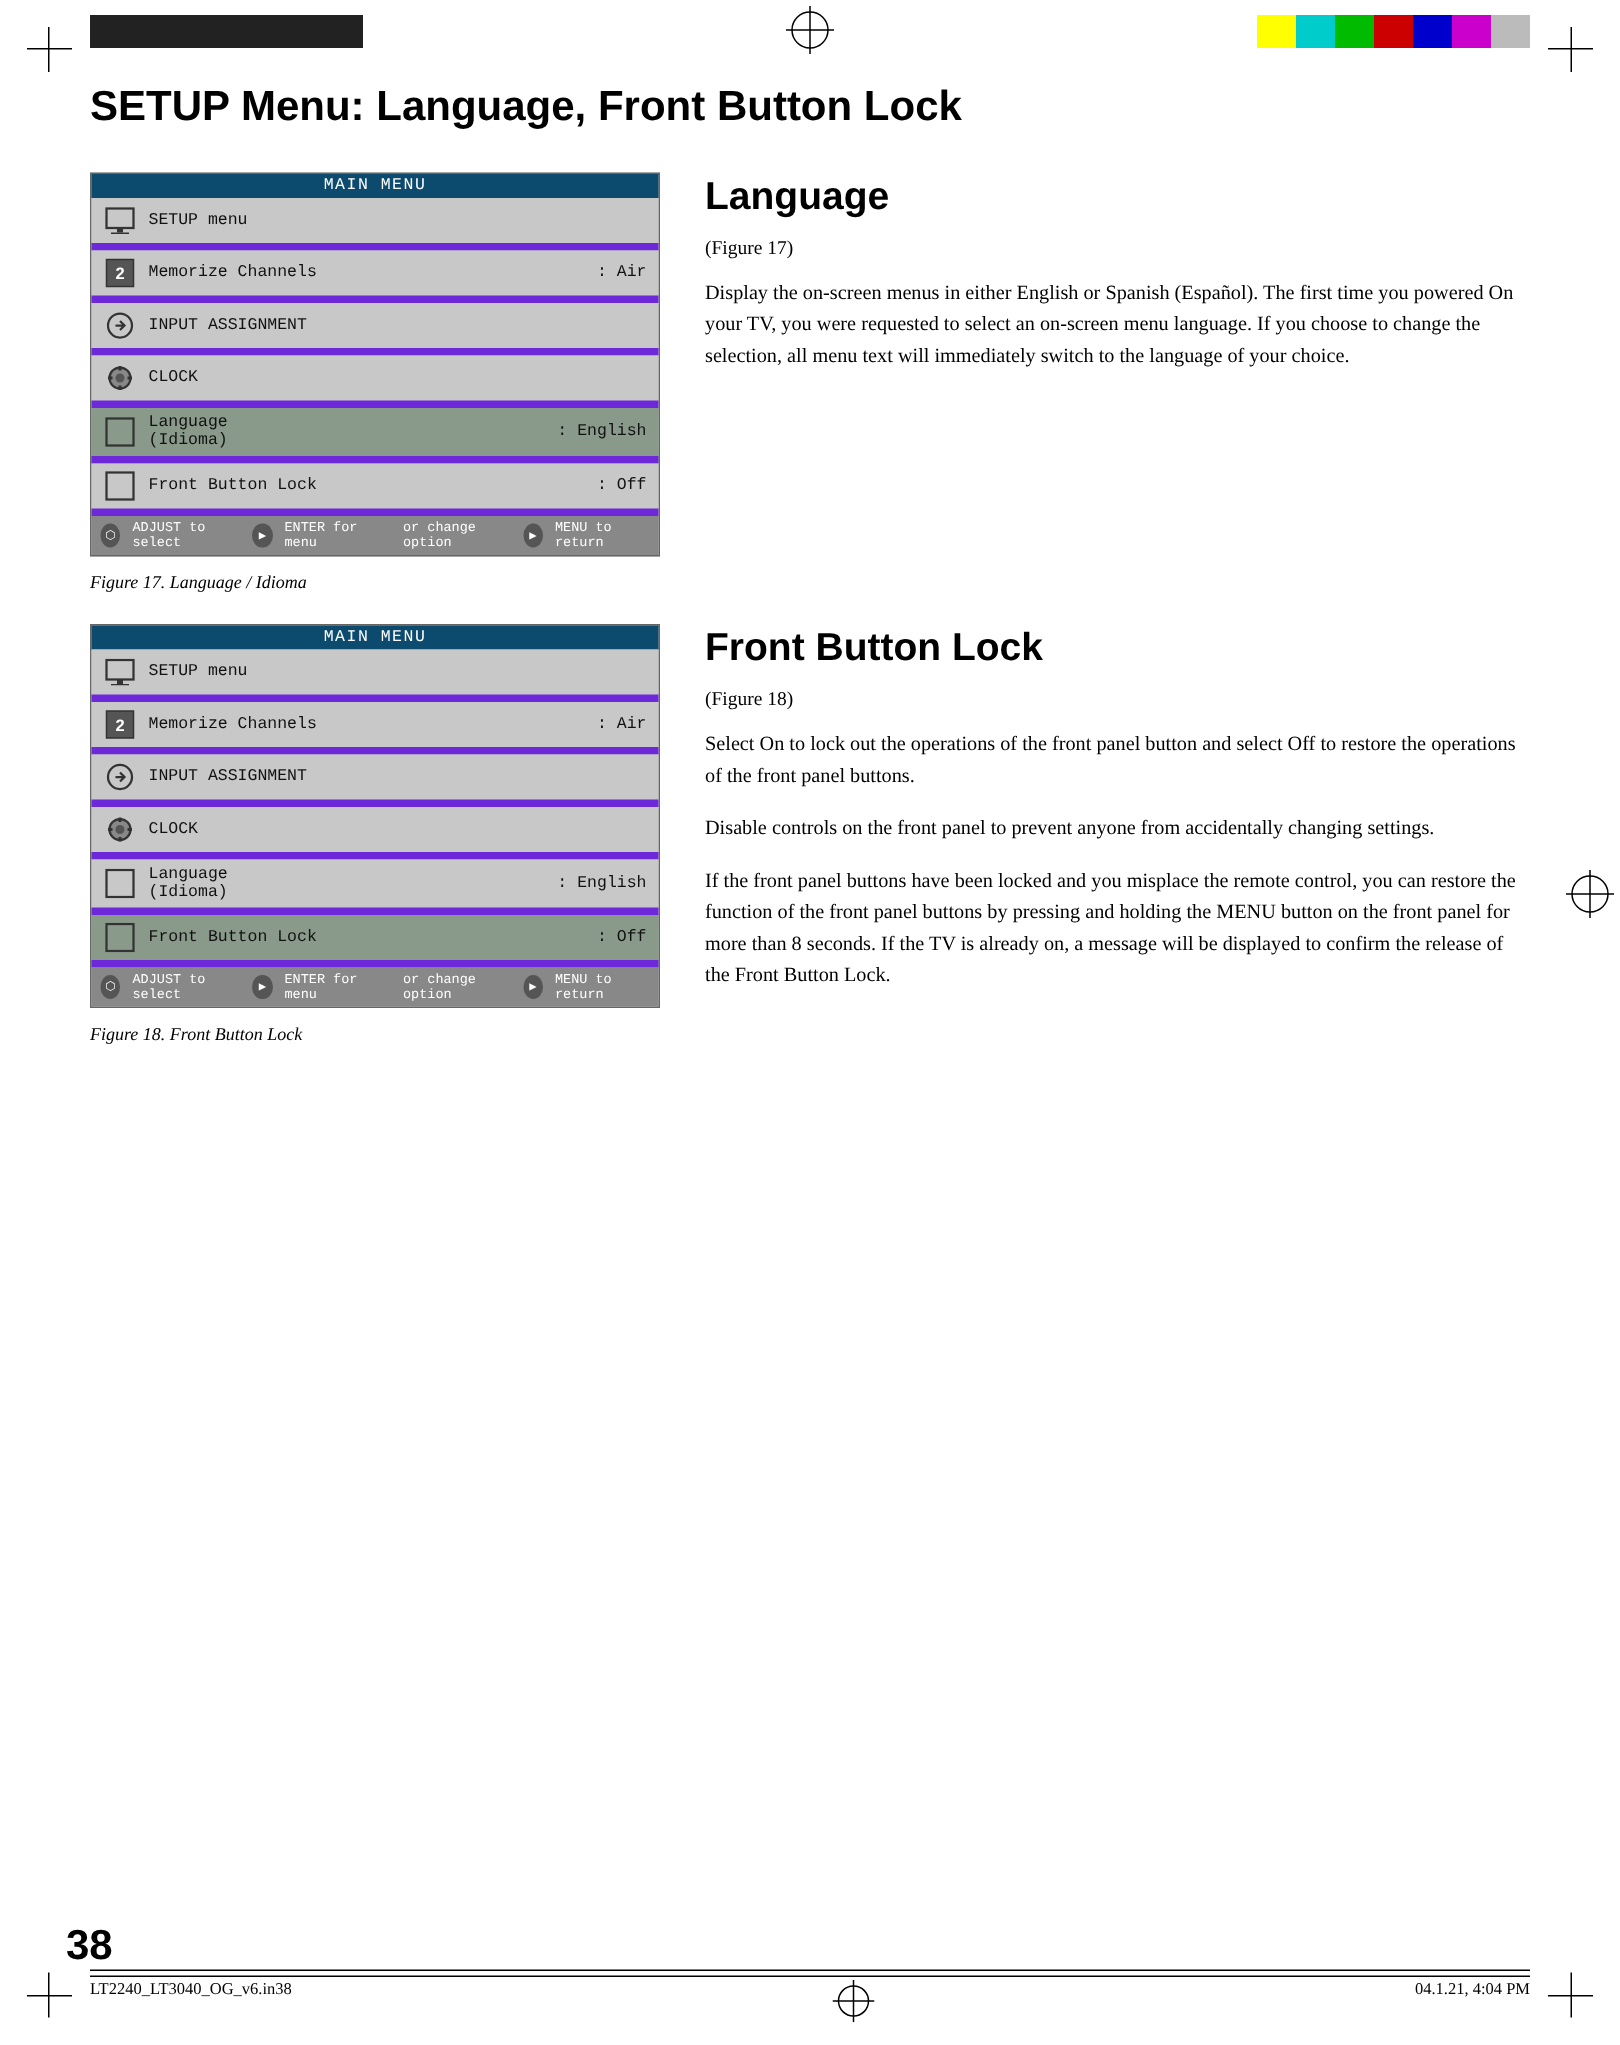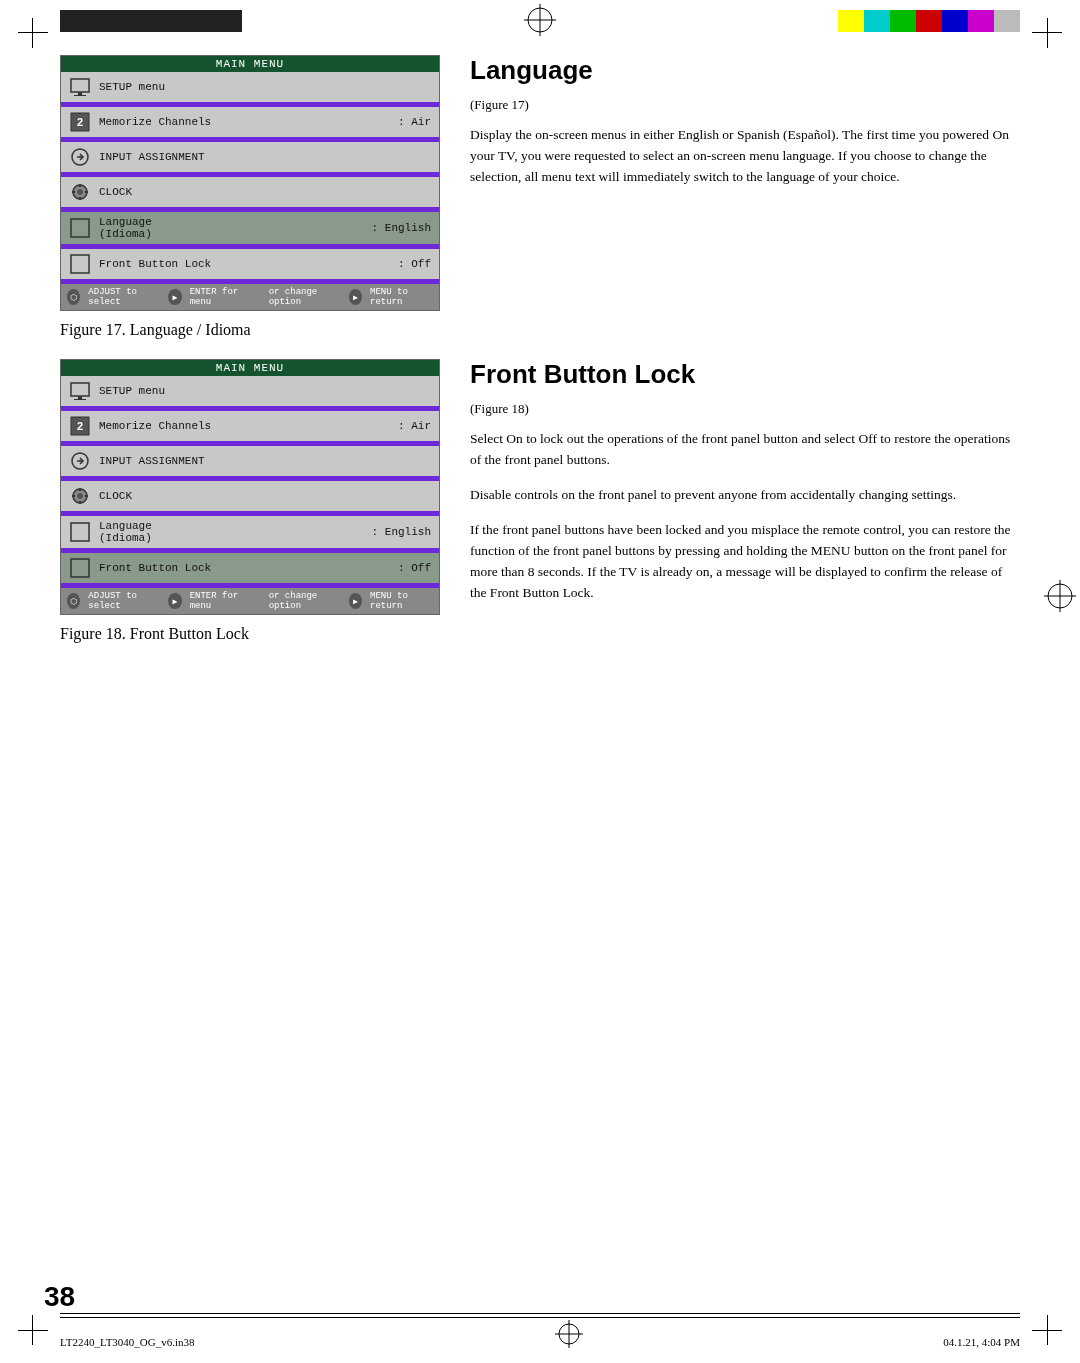--- a/index.html
+++ b/index.html
@@ -119,21 +119,21 @@
     
     .menu-box {
       border: 1px solid #666;
       background: #d0d0d0;
       margin-bottom: 10px;
       font-family: 'Courier New', monospace;
       font-size: 11px;
     }
 
     .menu-title-bar {
-      background: #14532d;
+      background: #0c4a6e;
       color: #fff;
       text-align: center;
       padding: 2px 12px;
       font-size: 11px;
       letter-spacing: 1px;
     }
 
     .menu-item {
       display: flex;
       align-items: center;
@@ -186,21 +186,22 @@
       background: #555;
       border-radius: 50%;
       display: inline-flex;
       align-items: center;
       justify-content: center;
       color: #fff;
       font-size: 8px;
     }
 
     .figure-caption {
-      font-size: 16px;
+      font-style: italic;
+      font-size: 12px;
       margin-top: 0;
       margin-bottom: 20px;
       font-family: 'Times New Roman', Times, serif;
     }
 
     
     .section-heading {
       font-family: 'Arial', sans-serif;
       font-size: 26px;
       font-weight: bold;
@@ -222,21 +223,21 @@
     }
 
     
     .footer {
       position: absolute;
       bottom: 15px;
       left: 60px;
       right: 60px;
       display: flex;
       justify-content: space-between;
-      align-items: flex-end;
+      align-items: flex-start;
       border-top: 1px solid #000;
       padding-top: 6px;
     }
 
     .footer-left {
       font-size: 11px;
       font-family: 'Times New Roman', Times, serif;
     }
 
     .footer-center-cross {
@@ -307,20 +308,21 @@
 <div class="crosshair-right">
   <svg viewBox="0 0 32 32" xmlns="http://www.w3.org/2000/svg">
     <circle cx="16" cy="16" r="12" fill="none" stroke="#000" stroke-width="1"></circle>
     <line x1="16" y1="0" x2="16" y2="32" stroke="#000" stroke-width="1"></line>
     <line x1="0" y1="16" x2="32" y2="16" stroke="#000" stroke-width="1"></line>
   </svg>
 </div>
 
 <div class="main-content">
 
+  <h1 class="page-title">SETUP Menu: Language, Front Button Lock</h1>
 
   <div class="two-col">
 
     <div class="left-col">
       <div class="menu-box">
         <div class="menu-title-bar">MAIN MENU</div>
 
         <div class="menu-item">
           <div class="menu-icon">
             <svg width="20" height="18" viewBox="0 0 20 18">

